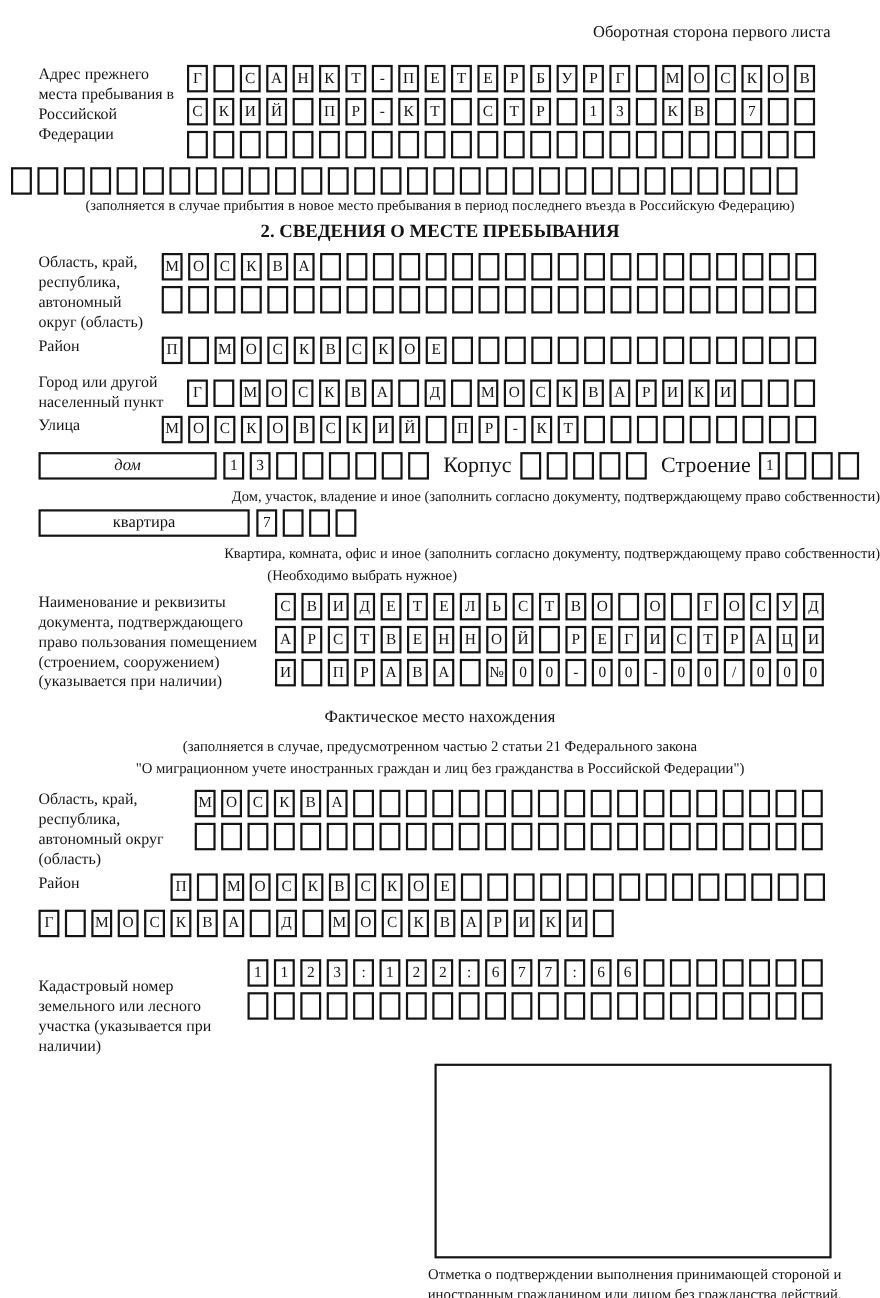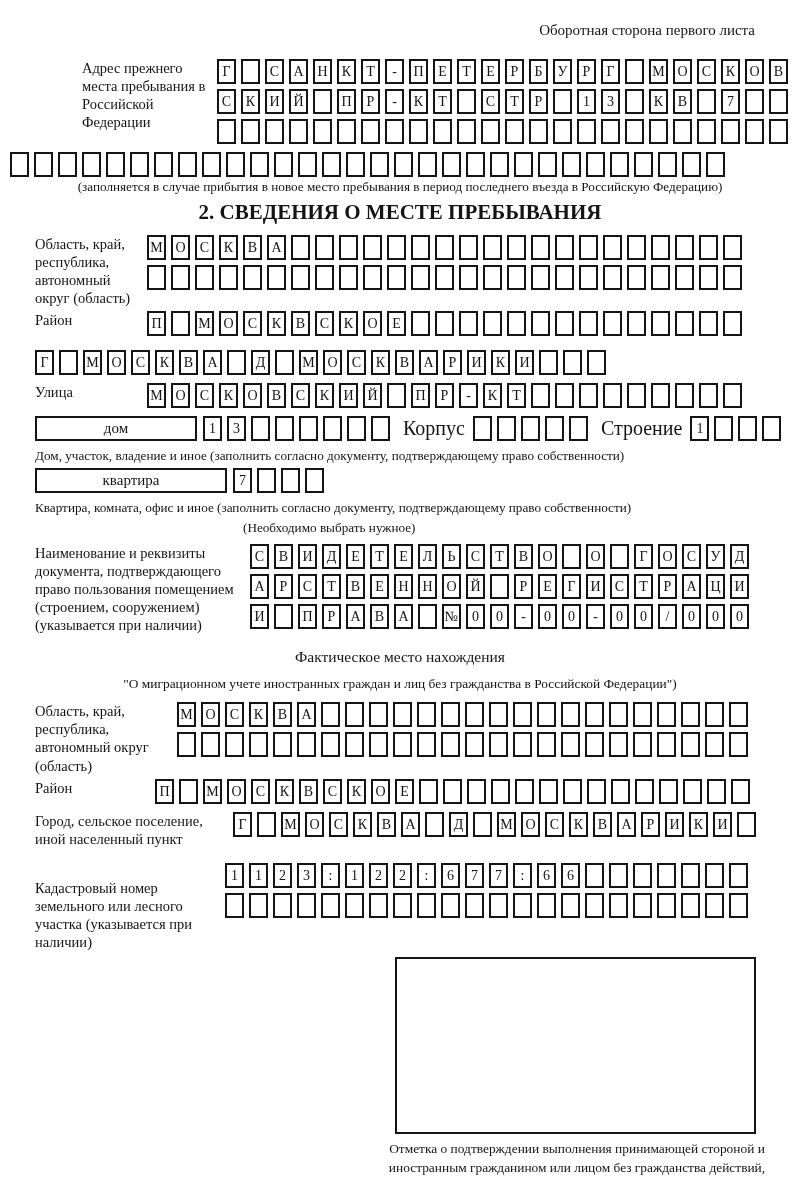--- a/index.html
+++ b/index.html
@@ -3,40 +3,40 @@
 <meta charset="utf-8">
 <style>
   * { margin:0; padding:0; }
   body { background:#ffffff; color:#141414; font-family:"Liberation Serif","DejaVu Serif",serif; }
   .page { position:relative; width:800px; height:1180px; background:#ffffff; overflow:hidden; }
 
   .header-note { text-align:right; margin:22px 45px 20px 0; font-size:15px; }
 
   .frow { display:flex; align-items:flex-start; margin:0 0 3px 35px; }
   .flabel { font-size:14.5px; line-height:1.25; flex-shrink:0; }
-  .w112 { width:112px; } .w120 { width:120px; } .w135 { width:135px;margin-left:47px; }
+  .w112 { width:112px; } .w120 { width:120px; } .w135 { width:135px; }
   .w142 { width:142px; } .w190 { width:190px;margin-top:28px; } .w198 { width:198px; } .w215 { width:215px; }
 
   .cellrow { white-space:nowrap; height:25px; margin-bottom:5px; }
   .cell { display:inline-block; box-sizing:content-box; width:15px; height:21px;
           border:2px solid #141414; margin-right:5px; text-align:center;
           font-size:14px; line-height:21px; vertical-align:top; }
 
   .fullrow { margin:0 0 2px 10px; }
 
   .caption { font-size:13.2px; }
   .cap-center { text-align:center; margin-bottom:5px; }
-  .cap-left { margin:1px 0 4px 35px; }
+  .cap-left { margin:1px 0 4px 35px;text-align:right; }
 
-  .sec-title { text-align:center; font-weight:bold; font-size:21px; margin:3px 0 10px 0; }
+  .sec-title { text-align:center; font-weight:bold; font-size:17px; margin:3px 0 10px 0; }
 
   .houserow { display:flex; align-items:flex-start; margin:0 0 2px 35px; }
   .wbox { box-sizing:border-box; border:2px solid #141414; height:25px; text-align:center;
           font-size:15px; line-height:21px; margin-right:6px; flex-shrink:0; }
-  .w-house { width:162px; } .w-apt { width:192px; }
+  .w-house { width:162px;font-style:italic; } .w-apt { width:192px; }
   .inline-label { font-size:20px; line-height:25px; margin:0 8px; white-space:nowrap; }
 
   .stayrow { display:flex; align-items:center; margin:3px 0 3px 35px; font-size:15px; }
   .opt-box { display:inline-block; width:19px; height:21px; border:2px solid #141414;
              text-align:center; font-size:14px; line-height:21px; flex-shrink:0; }
   .stay-note { font-size:13.2px; margin:0 0 8px 243px; width:fit-content; }
 
   .fact-title { text-align:center; font-weight:normal; font-size:15.5px; margin:14px 0 8px 0; }
   .fact-note { text-align:center; font-size:13.4px; line-height:1.5; }
   .fact-note-wrap { margin-bottom:8px; }
@@ -73,20 +73,21 @@
       <div class="cellrow"><span class="cell"></span><span class="cell"></span><span class="cell"></span><span class="cell"></span><span class="cell"></span><span class="cell"></span><span class="cell"></span><span class="cell"></span><span class="cell"></span><span class="cell"></span><span class="cell"></span><span class="cell"></span><span class="cell"></span><span class="cell"></span><span class="cell"></span><span class="cell"></span><span class="cell"></span><span class="cell"></span><span class="cell"></span><span class="cell"></span><span class="cell"></span><span class="cell"></span><span class="cell"></span><span class="cell"></span><span class="cell"></span></div>
     </div>
   </div>
 
   <div class="frow">
     <div class="flabel w112">Район</div>
     <div class="cellrow"><span class="cell">П</span><span class="cell"></span><span class="cell">М</span><span class="cell">О</span><span class="cell">С</span><span class="cell">К</span><span class="cell">В</span><span class="cell">С</span><span class="cell">К</span><span class="cell">О</span><span class="cell">Е</span><span class="cell"></span><span class="cell"></span><span class="cell"></span><span class="cell"></span><span class="cell"></span><span class="cell"></span><span class="cell"></span><span class="cell"></span><span class="cell"></span><span class="cell"></span><span class="cell"></span><span class="cell"></span><span class="cell"></span><span class="cell"></span></div>
   </div>
 
   <div class="frow">
+    <div class="flabel w135">Город или другой населенный пункт</div>
     <div class="cellrow pad-top6"><span class="cell">Г</span><span class="cell"></span><span class="cell">М</span><span class="cell">О</span><span class="cell">С</span><span class="cell">К</span><span class="cell">В</span><span class="cell">А</span><span class="cell"></span><span class="cell">Д</span><span class="cell"></span><span class="cell">М</span><span class="cell">О</span><span class="cell">С</span><span class="cell">К</span><span class="cell">В</span><span class="cell">А</span><span class="cell">Р</span><span class="cell">И</span><span class="cell">К</span><span class="cell">И</span><span class="cell"></span><span class="cell"></span><span class="cell"></span></div>
   </div>
 
   <div class="frow">
     <div class="flabel w112">Улица</div>
     <div class="cellrow"><span class="cell">М</span><span class="cell">О</span><span class="cell">С</span><span class="cell">К</span><span class="cell">О</span><span class="cell">В</span><span class="cell">С</span><span class="cell">К</span><span class="cell">И</span><span class="cell">Й</span><span class="cell"></span><span class="cell">П</span><span class="cell">Р</span><span class="cell">-</span><span class="cell">К</span><span class="cell">Т</span><span class="cell"></span><span class="cell"></span><span class="cell"></span><span class="cell"></span><span class="cell"></span><span class="cell"></span><span class="cell"></span><span class="cell"></span><span class="cell"></span></div>
   </div>
 
   <div class="houserow">
     <div class="wbox w-house">дом</div>
@@ -110,38 +111,38 @@
     <div class="flabel w215">Наименование и реквизиты документа, подтверждающего право пользования помещением (строением, сооружением) (указывается при наличии)</div>
     <div>
       <div class="cellrow"><span class="cell">С</span><span class="cell">В</span><span class="cell">И</span><span class="cell">Д</span><span class="cell">Е</span><span class="cell">Т</span><span class="cell">Е</span><span class="cell">Л</span><span class="cell">Ь</span><span class="cell">С</span><span class="cell">Т</span><span class="cell">В</span><span class="cell">О</span><span class="cell"></span><span class="cell">О</span><span class="cell"></span><span class="cell">Г</span><span class="cell">О</span><span class="cell">С</span><span class="cell">У</span><span class="cell">Д</span></div>
       <div class="cellrow"><span class="cell">А</span><span class="cell">Р</span><span class="cell">С</span><span class="cell">Т</span><span class="cell">В</span><span class="cell">Е</span><span class="cell">Н</span><span class="cell">Н</span><span class="cell">О</span><span class="cell">Й</span><span class="cell"></span><span class="cell">Р</span><span class="cell">Е</span><span class="cell">Г</span><span class="cell">И</span><span class="cell">С</span><span class="cell">Т</span><span class="cell">Р</span><span class="cell">А</span><span class="cell">Ц</span><span class="cell">И</span></div>
       <div class="cellrow"><span class="cell">И</span><span class="cell"></span><span class="cell">П</span><span class="cell">Р</span><span class="cell">А</span><span class="cell">В</span><span class="cell">А</span><span class="cell"></span><span class="cell">№</span><span class="cell">0</span><span class="cell">0</span><span class="cell">-</span><span class="cell">0</span><span class="cell">0</span><span class="cell">-</span><span class="cell">0</span><span class="cell">0</span><span class="cell">/</span><span class="cell">0</span><span class="cell">0</span><span class="cell">0</span></div>
     </div>
   </div>
 
   <div class="fact-title">Фактическое место нахождения</div>
   <div class="fact-note-wrap">
+    <div class="fact-note">(заполняется в случае, предусмотренном частью 2 статьи 21 Федерального закона</div>
     <div class="fact-note">"О миграционном учете иностранных граждан и лиц без гражданства в Российской Федерации")</div>
   </div>
 
   <div class="frow" style="margin-bottom:4px;">
     <div class="flabel w142">Область, край, республика, автономный округ (область)</div>
     <div>
       <div class="cellrow"><span class="cell">М</span><span class="cell">О</span><span class="cell">С</span><span class="cell">К</span><span class="cell">В</span><span class="cell">А</span><span class="cell"></span><span class="cell"></span><span class="cell"></span><span class="cell"></span><span class="cell"></span><span class="cell"></span><span class="cell"></span><span class="cell"></span><span class="cell"></span><span class="cell"></span><span class="cell"></span><span class="cell"></span><span class="cell"></span><span class="cell"></span><span class="cell"></span><span class="cell"></span><span class="cell"></span><span class="cell"></span></div>
       <div class="cellrow"><span class="cell"></span><span class="cell"></span><span class="cell"></span><span class="cell"></span><span class="cell"></span><span class="cell"></span><span class="cell"></span><span class="cell"></span><span class="cell"></span><span class="cell"></span><span class="cell"></span><span class="cell"></span><span class="cell"></span><span class="cell"></span><span class="cell"></span><span class="cell"></span><span class="cell"></span><span class="cell"></span><span class="cell"></span><span class="cell"></span><span class="cell"></span><span class="cell"></span><span class="cell"></span><span class="cell"></span></div>
     </div>
   </div>
 
   <div class="frow">
     <div class="flabel w120">Район</div>
     <div class="cellrow"><span class="cell">П</span><span class="cell"></span><span class="cell">М</span><span class="cell">О</span><span class="cell">С</span><span class="cell">К</span><span class="cell">В</span><span class="cell">С</span><span class="cell">К</span><span class="cell">О</span><span class="cell">Е</span><span class="cell"></span><span class="cell"></span><span class="cell"></span><span class="cell"></span><span class="cell"></span><span class="cell"></span><span class="cell"></span><span class="cell"></span><span class="cell"></span><span class="cell"></span><span class="cell"></span><span class="cell"></span><span class="cell"></span><span class="cell"></span></div>
   </div>
 
   <div class="frow">
-    <div class="flabel w198">Город, сельское поселение, иной населенный пункт</div>
     <div class="cellrow"><span class="cell">Г</span><span class="cell"></span><span class="cell">М</span><span class="cell">О</span><span class="cell">С</span><span class="cell">К</span><span class="cell">В</span><span class="cell">А</span><span class="cell"></span><span class="cell">Д</span><span class="cell"></span><span class="cell">М</span><span class="cell">О</span><span class="cell">С</span><span class="cell">К</span><span class="cell">В</span><span class="cell">А</span><span class="cell">Р</span><span class="cell">И</span><span class="cell">К</span><span class="cell">И</span><span class="cell"></span></div>
   </div>
 
   <div class="frow">
     <div class="flabel w190">Кадастровый номер земельного или лесного участка (указывается при наличии)</div>
     <div class="pad-top12">
       <div class="cellrow"><span class="cell">1</span><span class="cell">1</span><span class="cell">2</span><span class="cell">3</span><span class="cell">:</span><span class="cell">1</span><span class="cell">2</span><span class="cell">2</span><span class="cell">:</span><span class="cell">6</span><span class="cell">7</span><span class="cell">7</span><span class="cell">:</span><span class="cell">6</span><span class="cell">6</span><span class="cell"></span><span class="cell"></span><span class="cell"></span><span class="cell"></span><span class="cell"></span><span class="cell"></span><span class="cell"></span></div>
       <div class="cellrow"><span class="cell"></span><span class="cell"></span><span class="cell"></span><span class="cell"></span><span class="cell"></span><span class="cell"></span><span class="cell"></span><span class="cell"></span><span class="cell"></span><span class="cell"></span><span class="cell"></span><span class="cell"></span><span class="cell"></span><span class="cell"></span><span class="cell"></span><span class="cell"></span><span class="cell"></span><span class="cell"></span><span class="cell"></span><span class="cell"></span><span class="cell"></span><span class="cell"></span></div>
     </div>
   </div>

